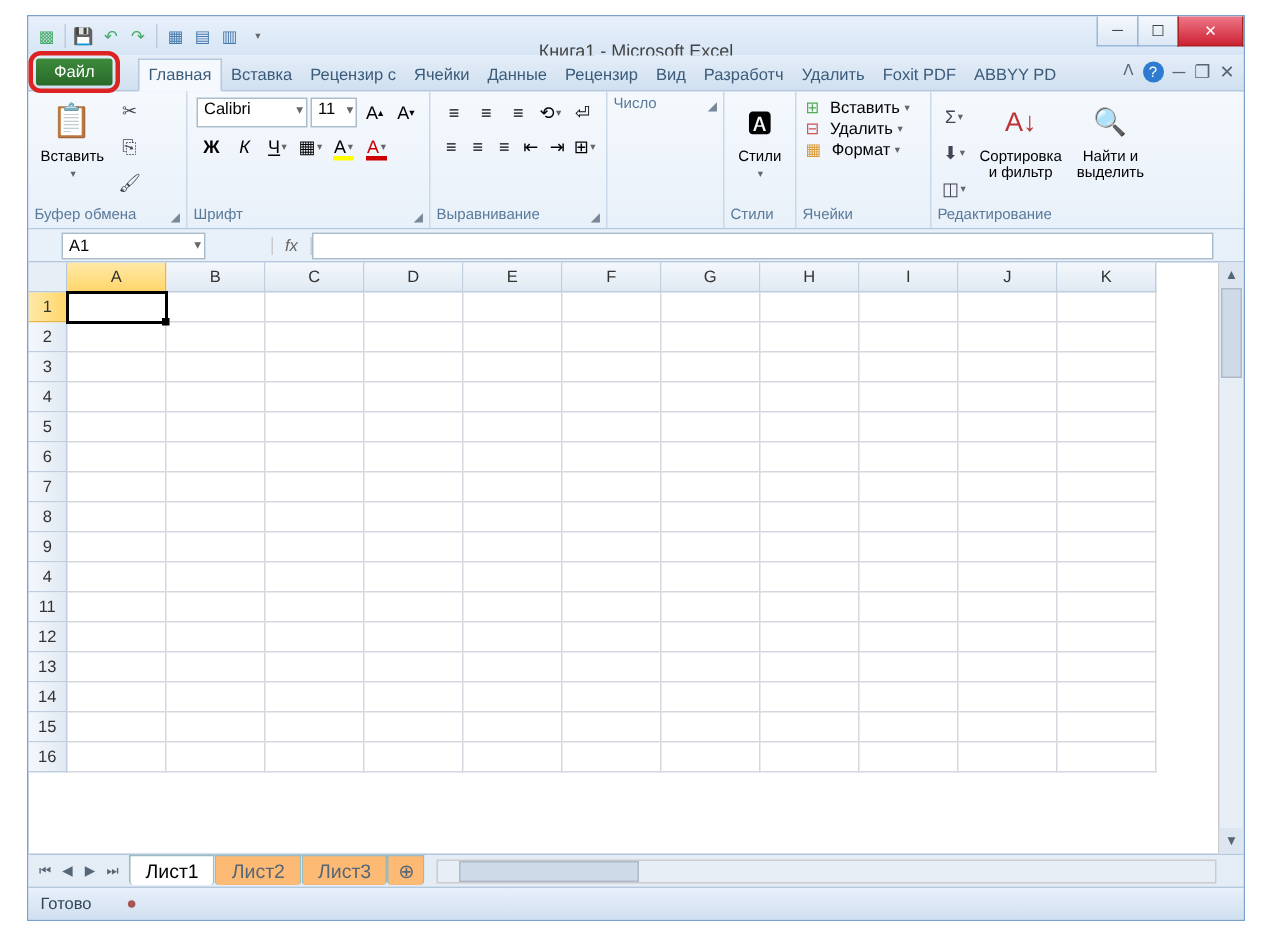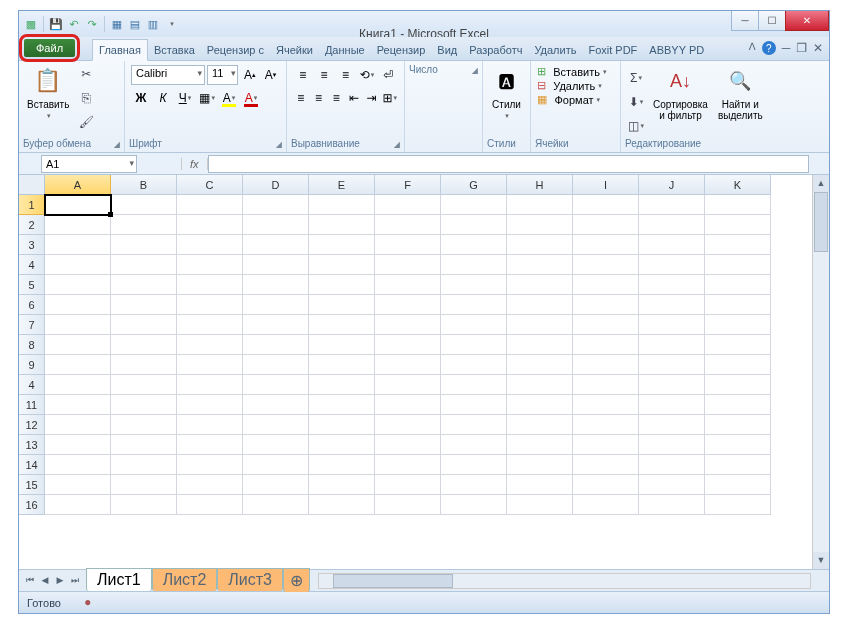--- a/index.html
+++ b/index.html
@@ -59,21 +59,21 @@
 .grid .cell { border-right: 1px solid #d4d8de; border-bottom: 1px solid #d4d8de; }
 .grid .cell.active { outline: 2px solid #000; outline-offset: -1px; position: relative; }
 .grid .cell.active::after { content: ''; position: absolute; right: -3px; bottom: -3px; width: 5px; height: 5px; background: #000; }
 .vscroll { position: absolute; right: 0; top: 0; bottom: 0; width: 17px; background: #e8eef5; border-left: 1px solid #ccc; }
 .vscroll .thumb { position: absolute; top: 17px; left: 1px; right: 1px; height: 60px; background: #cfdae8; border: 1px solid #aeb9c8; }
 .vscroll .arr { position: absolute; left: 0; right: 0; height: 17px; background: #dde6f0; text-align: center; font-size: 9px; line-height: 17px; color: #567; }
 
 .sheet-tabs { height: 22px; background: #e4ecf5; border-top: 1px solid #b4c8dd; display: flex; align-items: center; font-size: 11px; }
 .tab-nav { display: flex; padding: 0 4px; gap: 1px; }
 .tab-nav span { width: 14px; text-align: center; font-size: 9px; color: #567; cursor: pointer; }
-.sheettab { padding: 2px 10px; background: #fff; border: 1px solid #9bb; border-bottom: none; font-size: 16px; cursor: pointer; border-radius: 0 0 3px 3px; transform: translateY(-1px); }
+.sheettab { padding: 2px 10px; background: #fff; border: 1px solid #9bb; border-bottom: none; font-size: 13px; cursor: pointer; border-radius: 0 0 3px 3px; transform: translateY(-1px); }
 .sheettab.inactive { background: #fdba74; color: #567; }
 .hscroll { flex: 1; margin: 0 18px 0 8px; height: 16px; background: #e8eef5; position: relative; border: 1px solid #ccc; }
 .hscroll .thumb { position: absolute; left: 14px; width: 120px; top: 0; bottom: 0; background: #cfdae8; border: 1px solid #aeb9c8; }
 
 .statusbar { height: 22px; background: linear-gradient(#e8f0fa,#d0e0f0); border-top: 1px solid #b4c8dd; display: flex; align-items: center; font-size: 11px; color: #345; padding: 0 8px; justify-content: space-between; }
 .status-right { display: flex; align-items: center; gap: 6px; }
 .viewbtn { width: 18px; height: 16px; background: #dae4ef; border: 1px solid #aac; cursor: pointer; }
 .zoomslider { width: 100px; height: 4px; background: #bcd; position: relative; }
 .zoomslider .zthumb { position: absolute; left: 48px; top: -4px; width: 8px; height: 12px; background: #9ab; border: 1px solid #789; }
 .zbtn { width: 14px; height: 14px; border: 1px solid #9ab; border-radius: 50%; text-align: center; line-height: 12px; font-size: 10px; cursor: pointer; }

